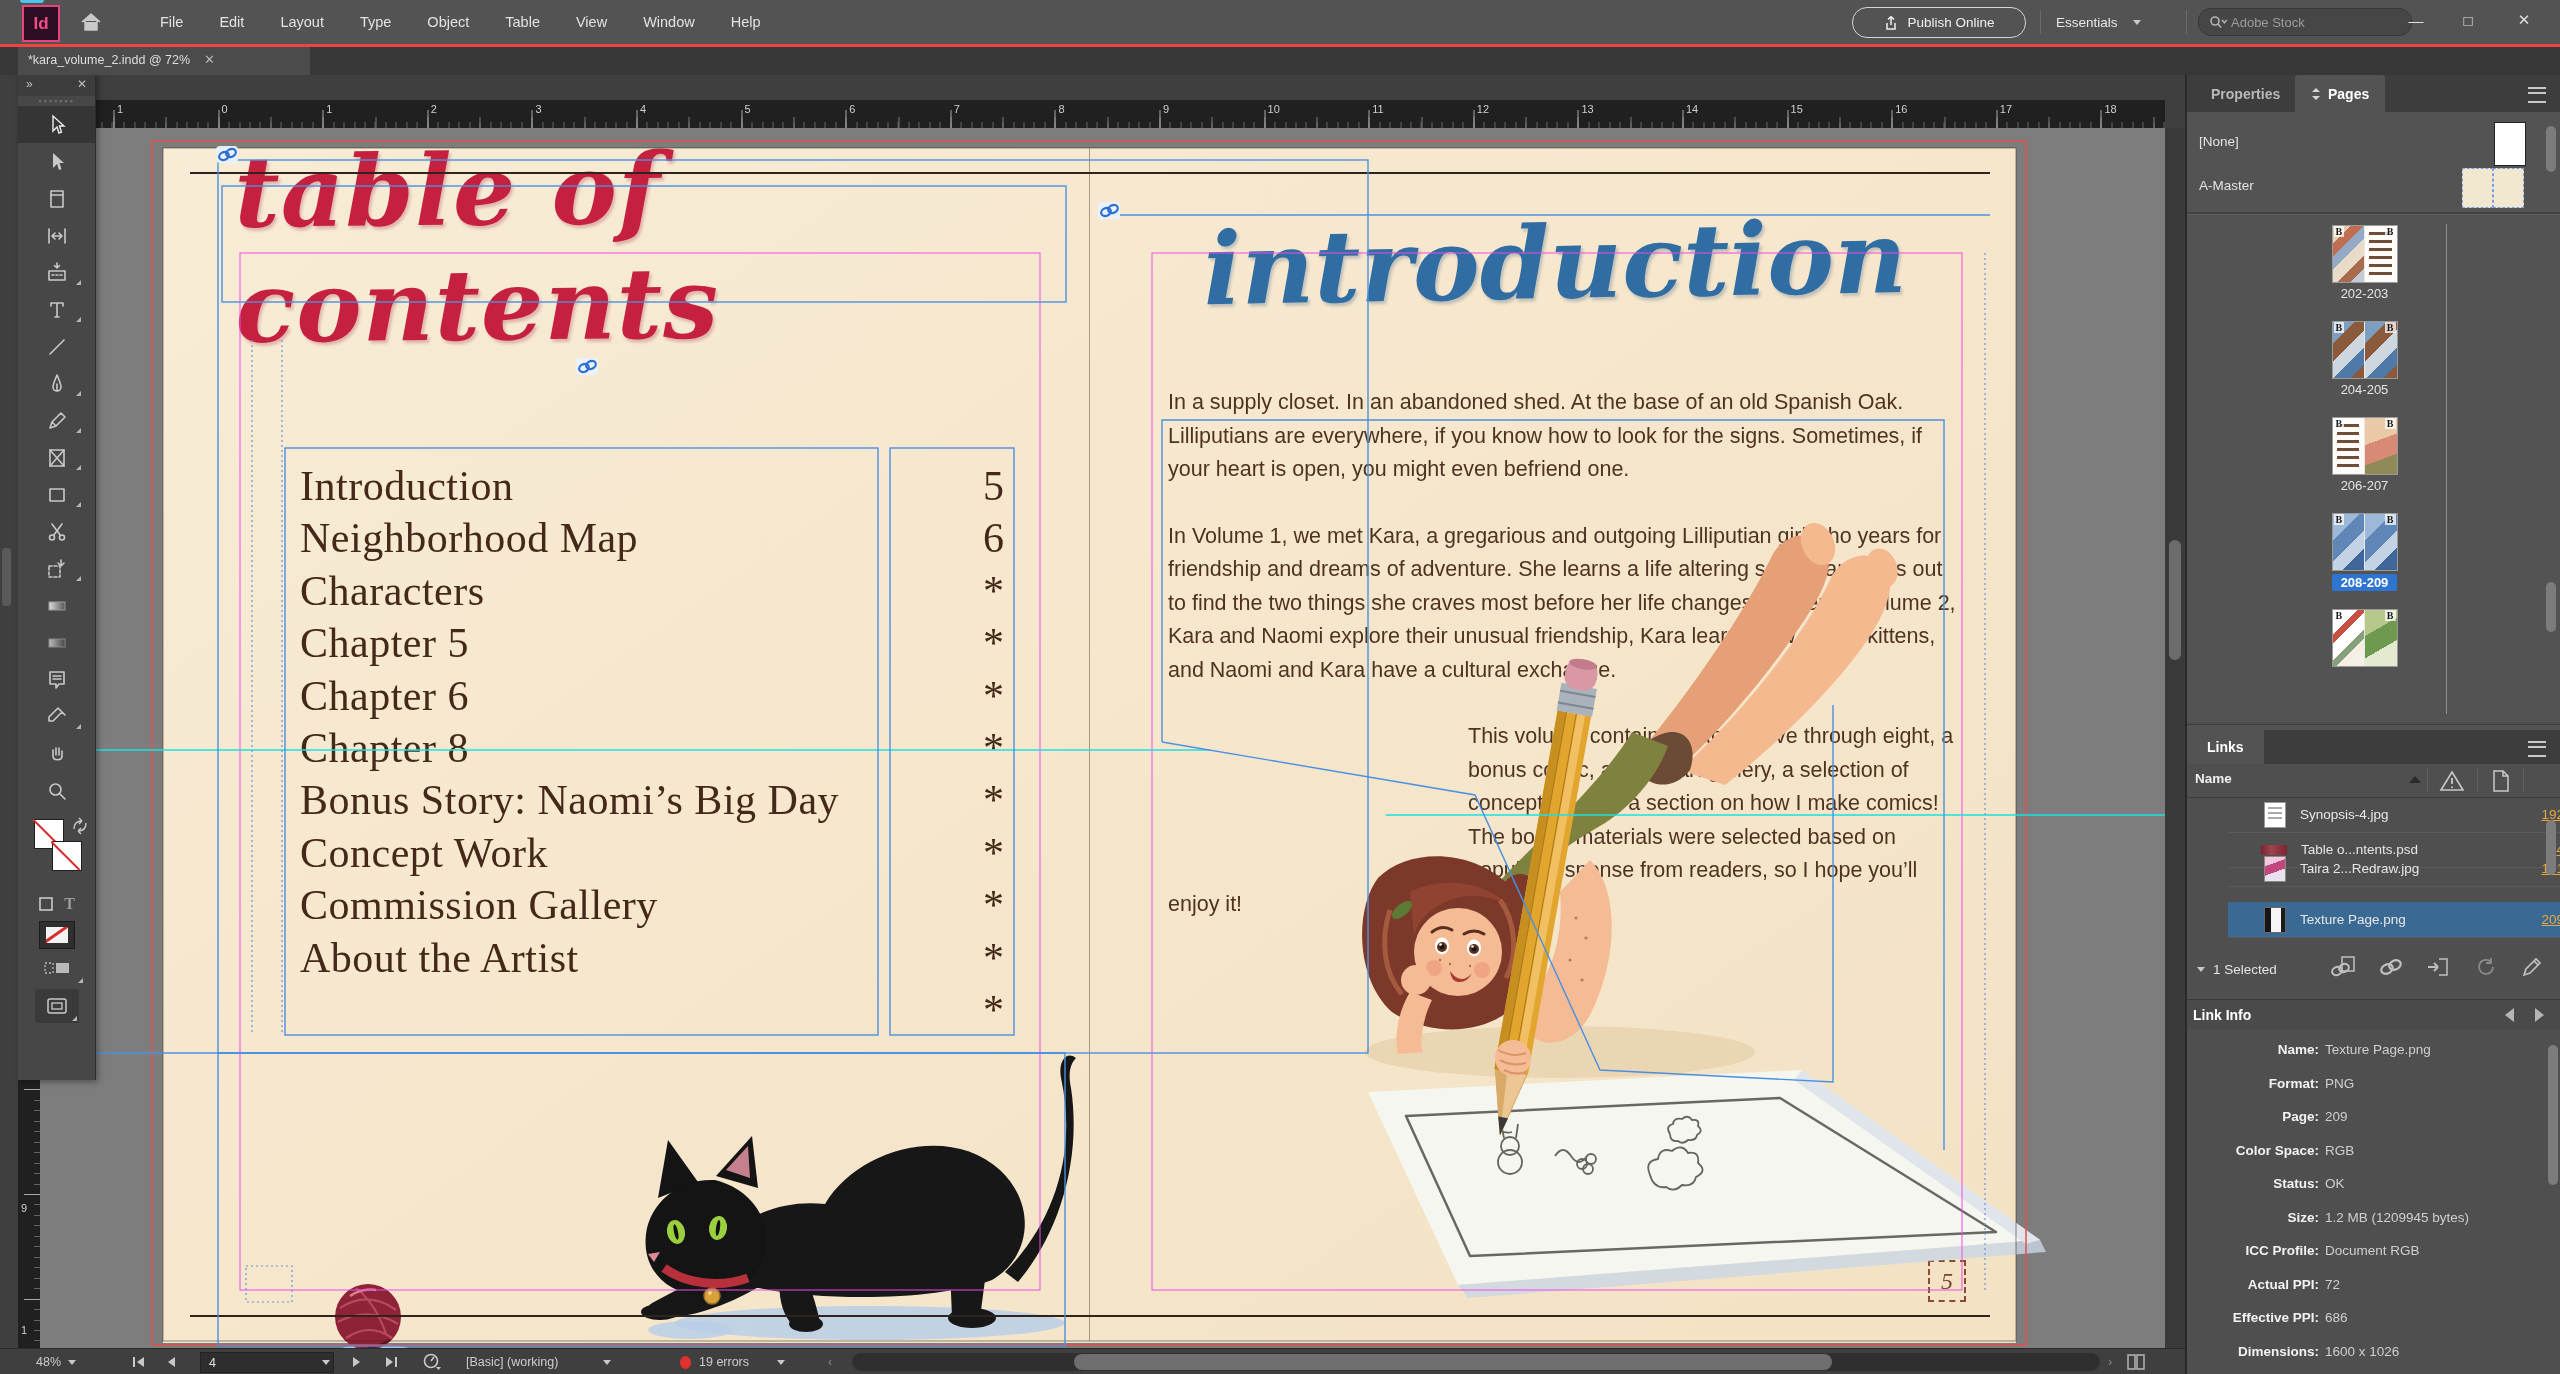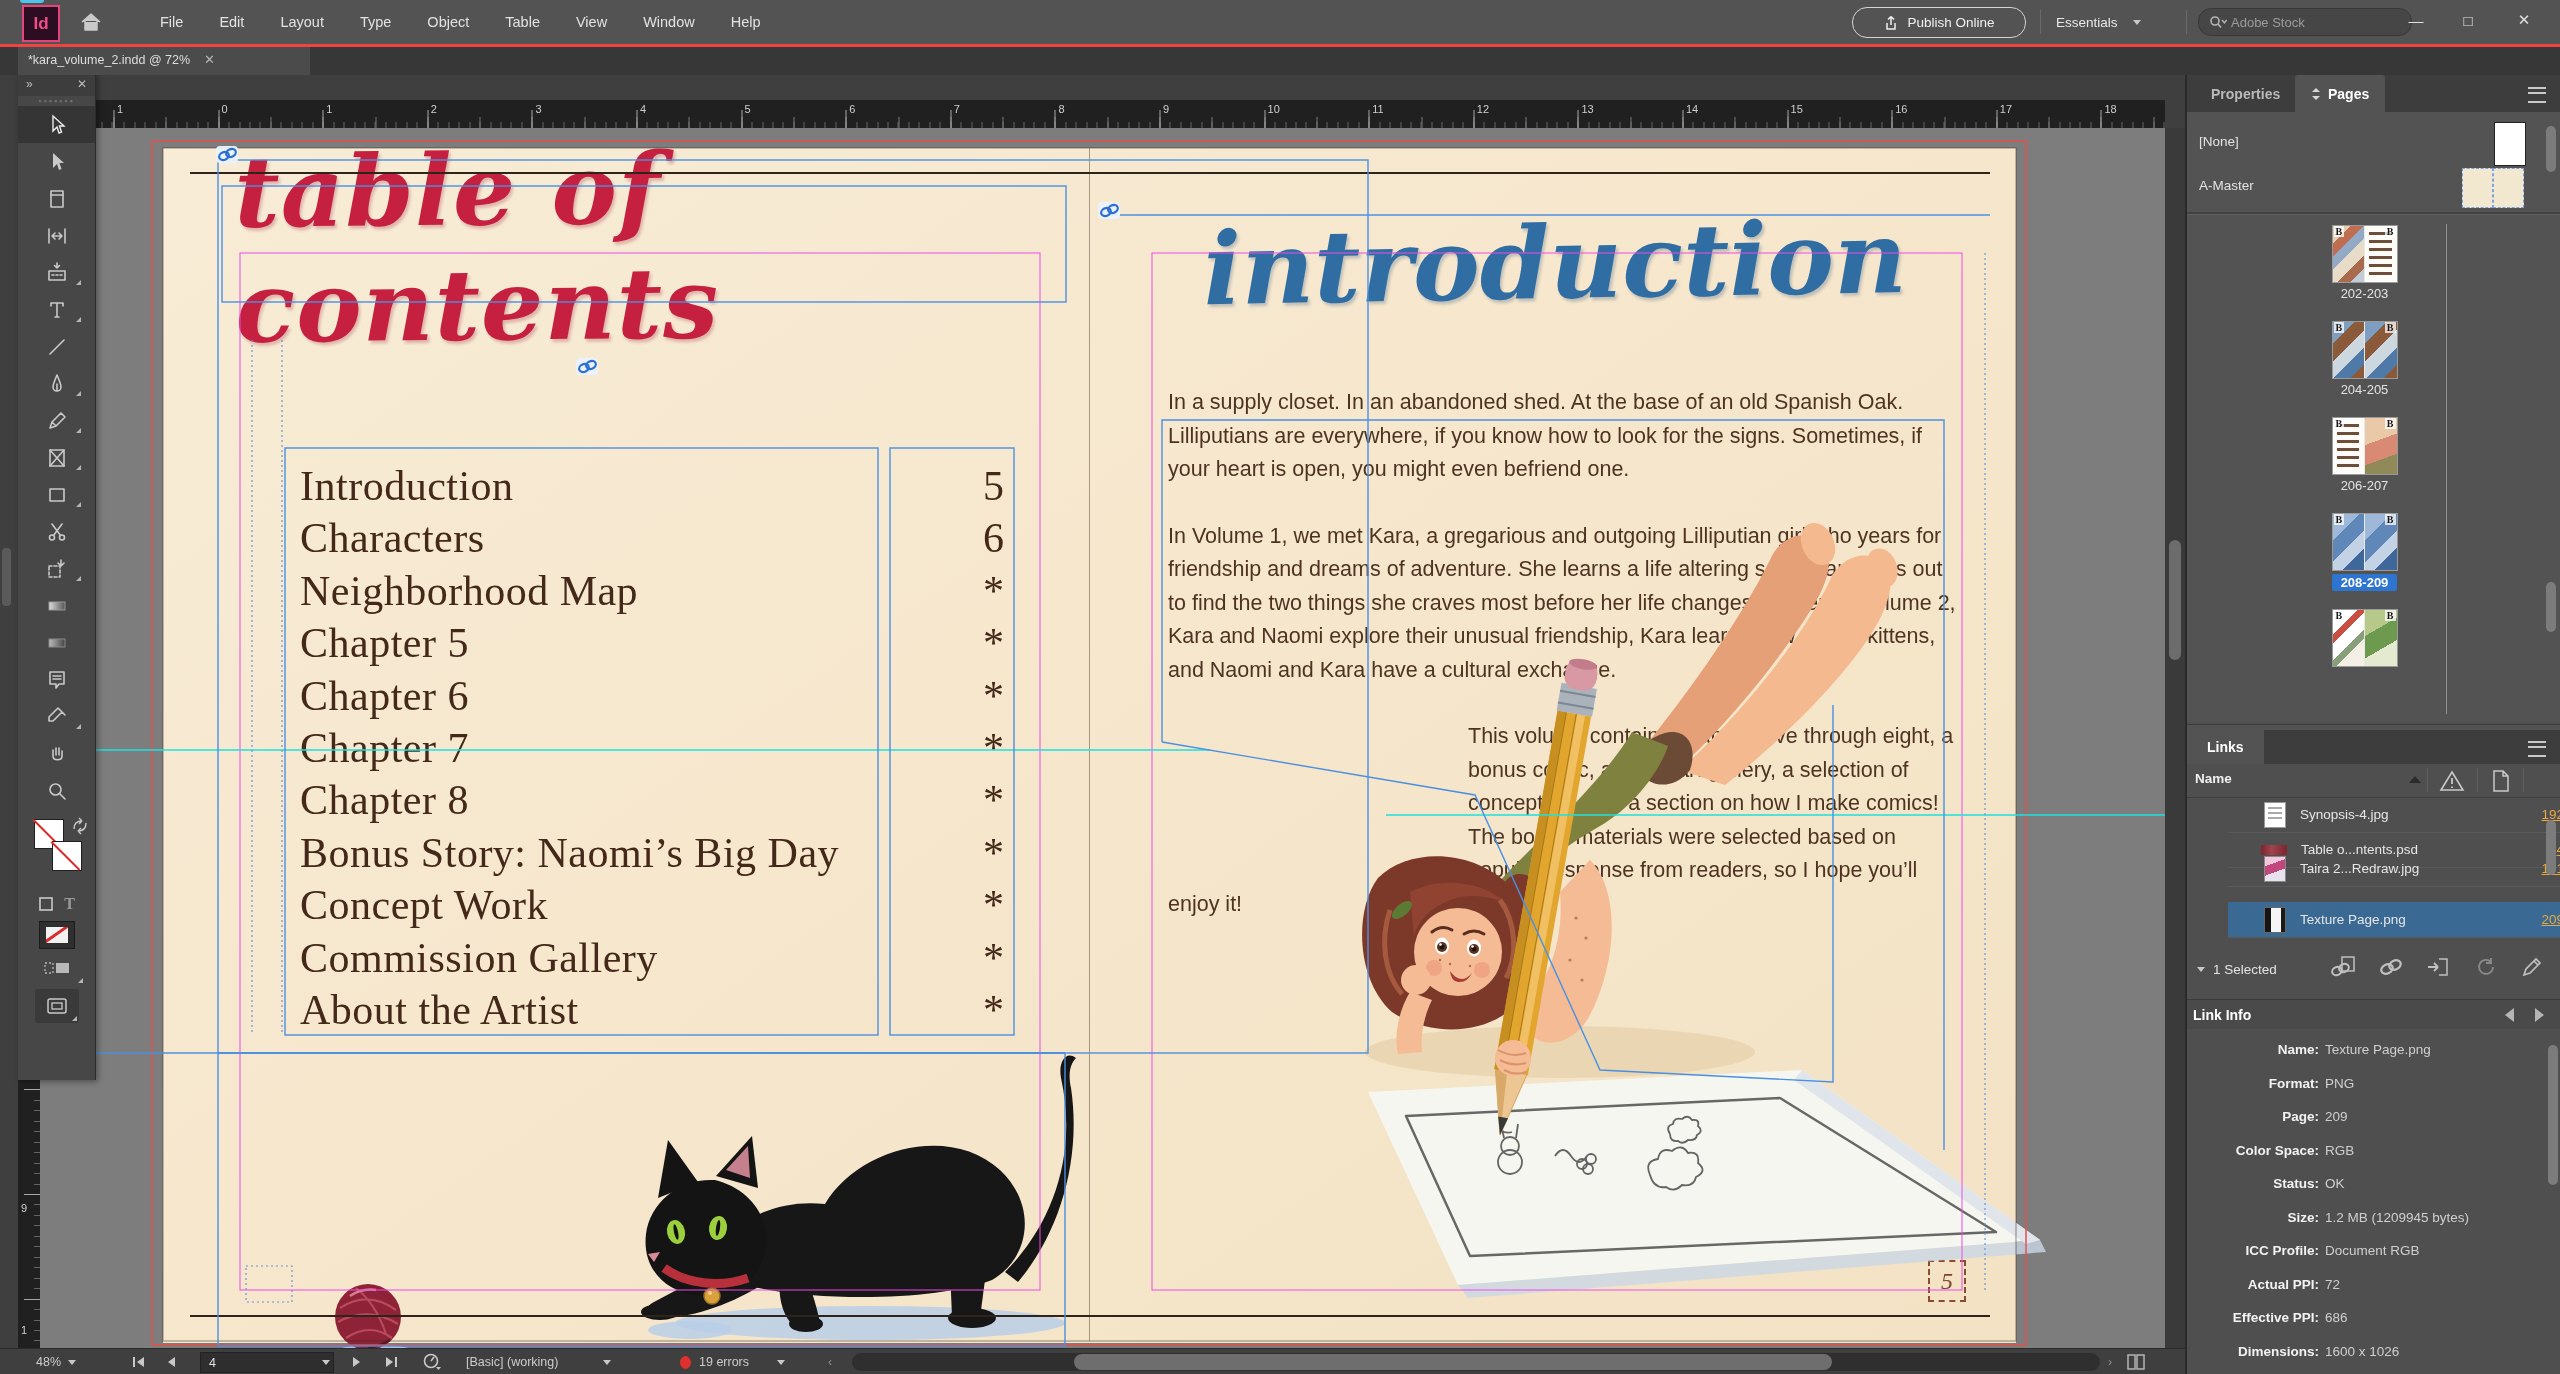--- a/index.html
+++ b/index.html
@@ -166,25 +166,24 @@
 
 <div id="app">
 
   <div id="pasteboard"></div>
   <div id="paper"></div>
 
   <div id="toc-title">table of contents</div>
   <div id="intro-title">introduction</div>
   <div id="toc-labels">
       <div class="trow">Introduction</div>
+      <div class="trow">Neighborhood Map</div>
       <div class="trow">Characters</div>
-      <div class="trow">Neighborhood Map</div>
       <div class="trow">Chapter 5</div>
       <div class="trow">Chapter 6</div>
-      <div class="trow">Chapter 7</div>
       <div class="trow">Chapter 8</div>
       <div class="trow">Bonus Story: Naomi’s Big Day</div>
       <div class="trow">Concept Work</div>
       <div class="trow">Commission Gallery</div>
       <div class="trow">About the Artist</div>
     </div>
   <div id="toc-pages">
       <div class="trow">5</div>
       <div class="trow">6</div>
       <div class="trow">*</div>

